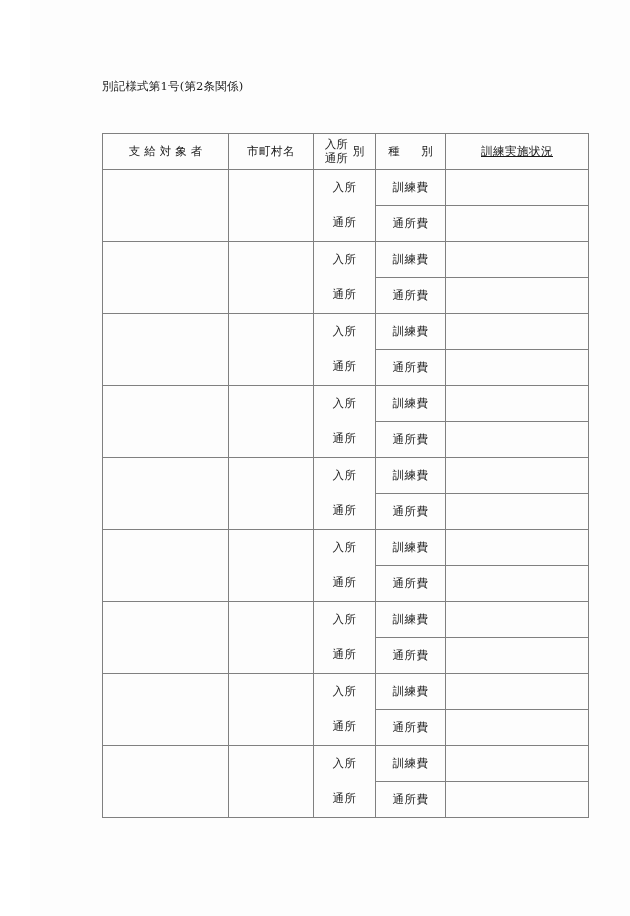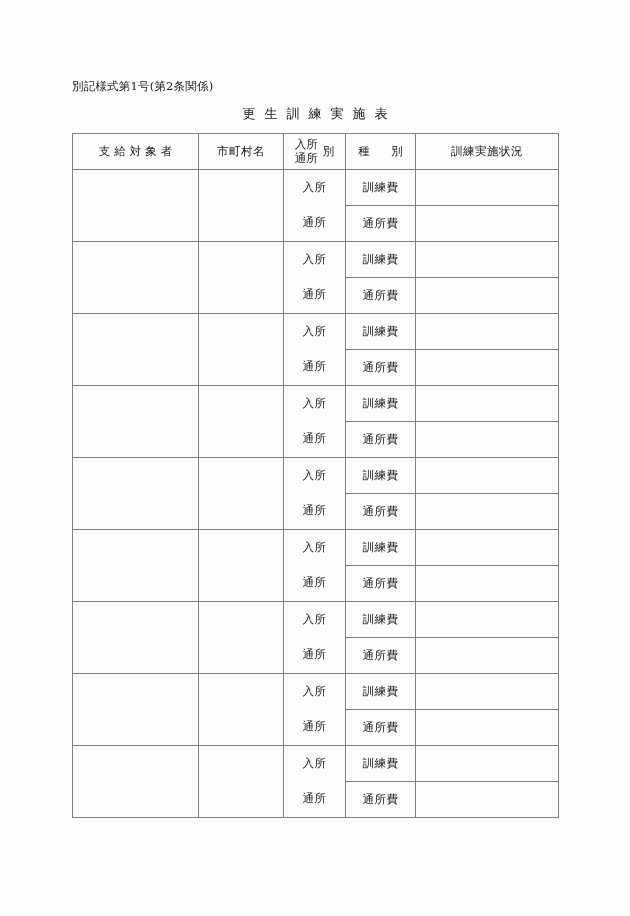--- a/index.html
+++ b/index.html
@@ -14,20 +14,21 @@
     position: relative;
     font-family: "DejaVu Serif", "Liberation Serif", serif;
     color: #1a1a1a;
     overflow: hidden;
   }
 
   .page {
     position: absolute;
     inset: 0;
     background: #fdfdfd;
+    margin-left: 30px;
   }
 
   
   .form-label {
     position: absolute;
     left: 72px;
     top: 79px;
     font-size: 11.5px;
     line-height: 1.35;
     letter-spacing: 0.2px;
@@ -73,21 +74,21 @@
     background: #fdfdfd;
   }
 
   .sheet thead th {
     height: 35px;
   }
 
   .hdr-recipient { letter-spacing: 4px; text-indent: 4px; font-family: Liberation Mono, monospace; }
   .hdr-municipality { letter-spacing: 0.5px; }
   .hdr-type { letter-spacing: 5px; text-indent: 5px; font-family: Liberation Mono, monospace; }
-  .hdr-status { letter-spacing: 0.5px; }
+  .hdr-status { letter-spacing: 0.5px; text-decoration: underline; }
 
   
   .hdr-attendance-inner {
     display: flex;
     align-items: center;
     justify-content: center;
     gap: 5px;
     padding: 0 3px;
     line-height: 1.18;
   }
@@ -118,21 +119,20 @@
 
   .cell-type { letter-spacing: 0.5px; }
 </style>
 </head>
 <body>
 
 <div class="page">
 
   <div class="form-label">別記様式第1号(第2条関係)</div>
 
-  <div class="doc-title">更生訓練実施表</div>
 
   <table class="sheet">
     <colgroup>
       <col class="c-recipient">
       <col class="c-municipality">
       <col class="c-attendance">
       <col class="c-type">
       <col class="c-status">
     </colgroup>
     <thead>

